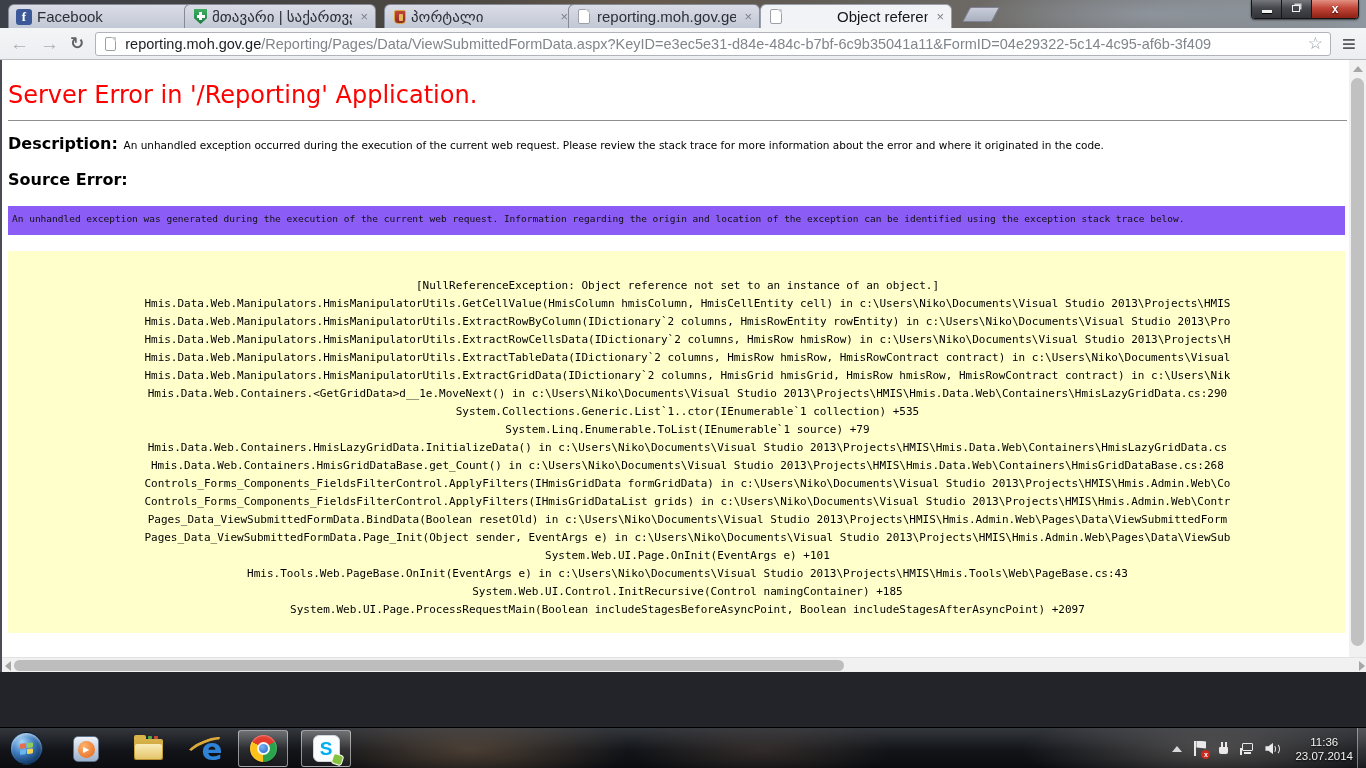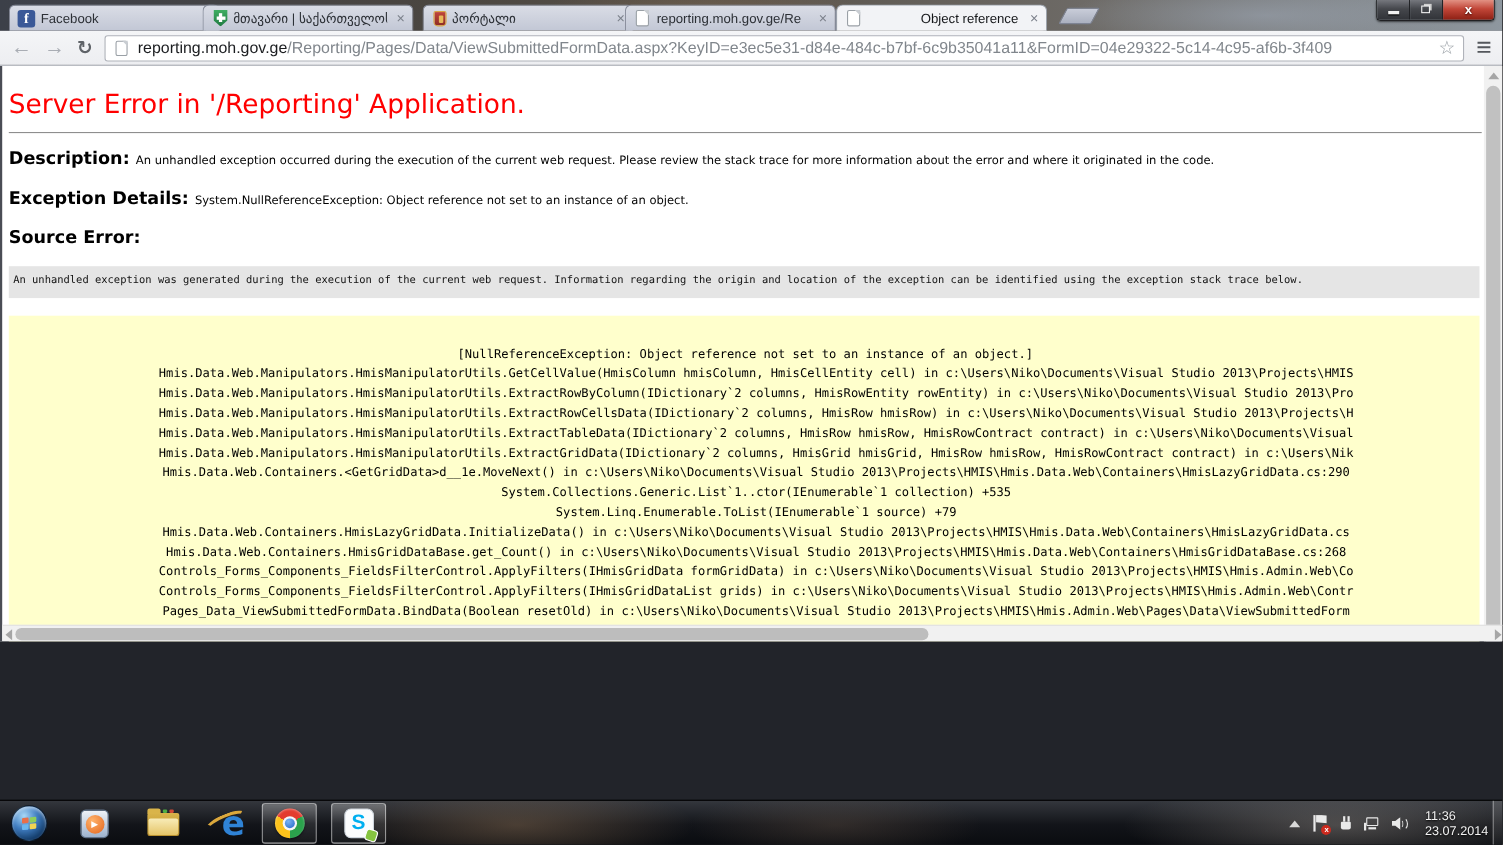--- a/index.html
+++ b/index.html
@@ -10,21 +10,21 @@
   
   .tabstrip { position:absolute; top:0; left:0; width:1366px; height:28px;
     background:
       radial-gradient(ellipse 220px 40px at 640px 14px, rgba(140,110,80,.45), transparent 70%),
       radial-gradient(ellipse 260px 40px at 1150px 14px, rgba(160,170,185,.5), transparent 70%),
       linear-gradient(90deg,#3c4049 0%, #4b4640 30%, #5a544c 50%, #6d6a66 72%, #8e979f 100%); }
   .tab { position:absolute; top:4px; height:24px; width:192px;
     background:linear-gradient(#dadde6,#c2c7d5); border:1px solid #858a98; border-bottom:none;
     border-radius:6px 6px 0 0; display:flex; align-items:center; gap:5px; padding:0 7px; }
   .tab.active { background:#f2f3f6; border-color:#9aa0aa; z-index:3; }
-  .tab-title { flex:1; font-size:12px; color:#2c3036; white-space:nowrap; overflow:hidden; }
+  .tab-title { flex:1; font-size:15px; color:#2c3036; white-space:nowrap; overflow:hidden; }
   .tab.active .tab-title { color:#15171a;margin-left:48px; }
   .tab-close { font-size:13px; color:#7c818b; line-height:12px; padding-left:3px; }
   .fav { width:16px; height:16px; flex:0 0 auto; position:relative; }
   .fav-fb { background:#3b5998; border-radius:3px; color:#fff; font-weight:bold;
             font-family:"Liberation Serif",serif; font-size:13px; text-align:center; line-height:16px; }
   .fav-shield { width:13px; height:15px; margin-left:2px; background:linear-gradient(#3fae62,#1f7a41);
             clip-path:polygon(0 0,100% 0,100% 62%,50% 100%,0 62%); }
   .fav-shield::after { content:""; position:absolute; left:5px; top:3px; width:3px; height:8px; background:#fff; }
   .fav-shield::before { content:""; position:absolute; left:2.5px; top:5.5px; width:8px; height:3px; background:#fff; z-index:1; }
   .fav-emblem { width:12px; height:14px; margin:1px 0 0 2px; background:linear-gradient(#c0443a,#8e2d26);
@@ -58,29 +58,29 @@
   .nav-btn { font-size:19px; line-height:19px; color:#a9adb4; }
   .reload-btn { font-size:17px; line-height:18px; color:#5f6368; font-weight:bold; }
   .omnibox { flex:1; height:24px; background:#fff; border:1px solid #b0b3ba; border-radius:3px;
             display:flex; align-items:center; padding:0 7px; gap:7px; overflow:hidden; }
   .url { flex:1; font-size:14.5px; white-space:nowrap; overflow:hidden; color:#80868c; }
   .url b { color:#1b1d20; font-weight:normal; }
   .star { font-size:17px; color:#9aa0a6; line-height:17px; }
   .menu-btn { font-size:24px; line-height:22px; color:#54575c; font-weight:bold; }
 
   
-  .page { position:absolute; top:60px; left:0; width:1366px; height:523px; background:#fff;
+  .page { position:absolute; top:60px; left:0; width:1366px; height:612px; background:#fff;
             overflow:hidden; border-left:2px solid #4a4d55; font-family:"DejaVu Sans",sans-serif; }
   .content { position:absolute; top:0; left:0; width:1349px; padding:21px 4px 0 6px; }
   .content h1 { font-size:24px; font-weight:normal; color:#f00; letter-spacing:0; }
   .content hr { border:none; border-top:1px solid #8e8e8e; margin:11px 0 13px 0; }
   .content h2 { font-size:18.5px; font-weight:normal; font-style:italic; color:#800000; margin:0 0 21px 0; }
   .meta { font-size:10.5px; color:#000; margin:0 0 17px 0; }
   .meta b { font-size:16px; }
-  .codebox { background:#e5e5e5; font-family:"DejaVu Sans Mono",monospace; font-size:9.5px;
+  .codebox { background:#8b5cf6; font-family:"DejaVu Sans Mono",monospace; font-size:9.5px;
             color:#111; padding:7px 4px 11px 4px; margin:0 2px 16px 0; white-space:nowrap; overflow:hidden; }
   .stackbox { background:#ffffcc; margin:0 2px 0 0; padding:2px 0 14px 2px; height:382px; overflow:hidden; }
   .stackbox pre { margin:24px 0 0 0; font-family:"DejaVu Sans Mono",monospace; font-size:11px;
             line-height:18px; color:#000; white-space:pre; overflow:hidden;text-align:center; }
 
   
   .vscroll { position:absolute; top:0; right:0; width:17px; height:652px; background:#f1f1f1; }
   .varrow-up, .varrow-dn { position:absolute; left:4px; width:0; height:0;
             border-left:5px solid transparent; border-right:5px solid transparent; }
   .varrow-up { top:6px; border-bottom:6px solid #a6a6a6; }
@@ -156,21 +156,21 @@
   .tray-net { position:relative; width:15px; height:14px; }
   .tray-net .mon { position:absolute; left:2px; top:1px; width:11px; height:8px; border:1.5px solid #e9e9e9; border-radius:1px; }
   .tray-net .base { position:absolute; left:4px; top:10.5px; width:7px; height:1.5px; background:#e9e9e9; }
   .tray-net .cbl { position:absolute; left:0; top:6px; width:1.5px; height:7px; background:#e9e9e9; }
   .tray-spk { position:relative; width:16px; height:14px; }
   .tray-spk .cone { position:absolute; left:0; top:1px; width:8px; height:12px; background:#e9e9e9;
     clip-path:polygon(0 32%,38% 32%,100% 0,100% 100%,38% 68%,0 68%); }
   .tray-spk .w1,.tray-spk .w2 { position:absolute; border:1.5px solid transparent; border-right-color:#e9e9e9; border-radius:50%; }
   .tray-spk .w1 { left:4px; top:3px; width:7px; height:8px; }
   .tray-spk .w2 { left:5px; top:1px; width:10px; height:12px; }
-  .tray-clock { color:#f2f2f2; font-size:11.5px; line-height:14px; 
+  .tray-clock { color:#f2f2f2; font-size:11.5px; line-height:14px; text-align:center;
     text-shadow:0 1px 2px #000; padding-left:4px; }
   .show-desktop { position:absolute; right:0; top:0; width:9px; height:41px;
     border-left:1px solid rgba(255,255,255,.4); background:linear-gradient(rgba(255,255,255,.14),rgba(255,255,255,.03)); }
 </style>
 </head>
 <body>
 
 <div class="screen">
 
   <div class="tabstrip">
@@ -223,21 +223,20 @@
       <span class="star">☆</span>
     </div>
     <span class="menu-btn">≡</span>
   </div>
 
   <div class="page">
     <div class="content">
       <h1>Server Error in '/Reporting' Application.</h1>
       <hr>
       <p class="meta"><b>Description: </b><span>An unhandled exception occurred during the execution of the current web request. Please review the stack trace for more information about the error and where it originated in the code.</span></p>
-      <p class="meta"><b>Exception Details: </b><span>System.NullReferenceException: Object reference not set to an instance of an object.</span></p>
       <p class="meta"><b>Source Error:</b></p>
       <div class="codebox">An unhandled exception was generated during the execution of the current web request. Information regarding the origin and location of the exception can be identified using the exception stack trace below.</div>
       <div class="stackbox">
         <pre>[NullReferenceException: Object reference not set to an instance of an object.]
    Hmis.Data.Web.Manipulators.HmisManipulatorUtils.GetCellValue(HmisColumn hmisColumn, HmisCellEntity cell) in c:\Users\Niko\Documents\Visual Studio 2013\Projects\HMIS
    Hmis.Data.Web.Manipulators.HmisManipulatorUtils.ExtractRowByColumn(IDictionary`2 columns, HmisRowEntity rowEntity) in c:\Users\Niko\Documents\Visual Studio 2013\Pro
    Hmis.Data.Web.Manipulators.HmisManipulatorUtils.ExtractRowCellsData(IDictionary`2 columns, HmisRow hmisRow) in c:\Users\Niko\Documents\Visual Studio 2013\Projects\H
    Hmis.Data.Web.Manipulators.HmisManipulatorUtils.ExtractTableData(IDictionary`2 columns, HmisRow hmisRow, HmisRowContract contract) in c:\Users\Niko\Documents\Visual
    Hmis.Data.Web.Manipulators.HmisManipulatorUtils.ExtractGridData(IDictionary`2 columns, HmisGrid hmisGrid, HmisRow hmisRow, HmisRowContract contract) in c:\Users\Nik
    Hmis.Data.Web.Containers.&lt;GetGridData&gt;d__1e.MoveNext() in c:\Users\Niko\Documents\Visual Studio 2013\Projects\HMIS\Hmis.Data.Web\Containers\HmisLazyGridData.cs:290

